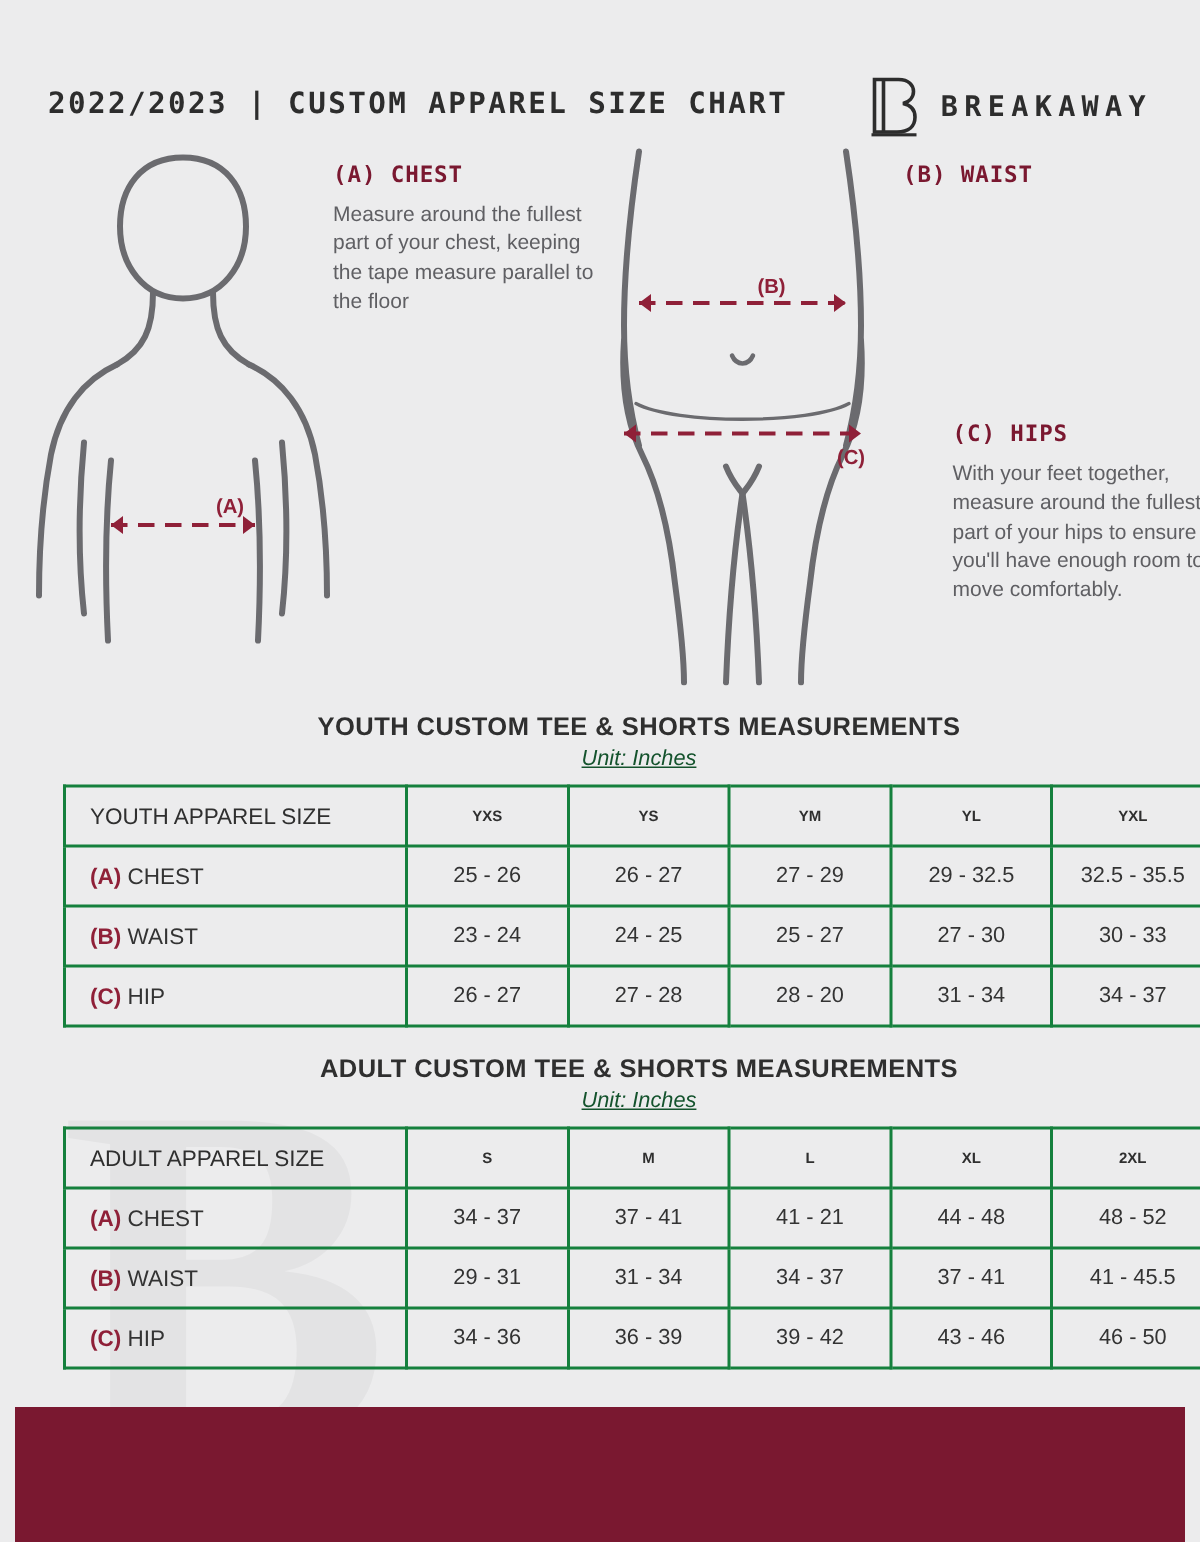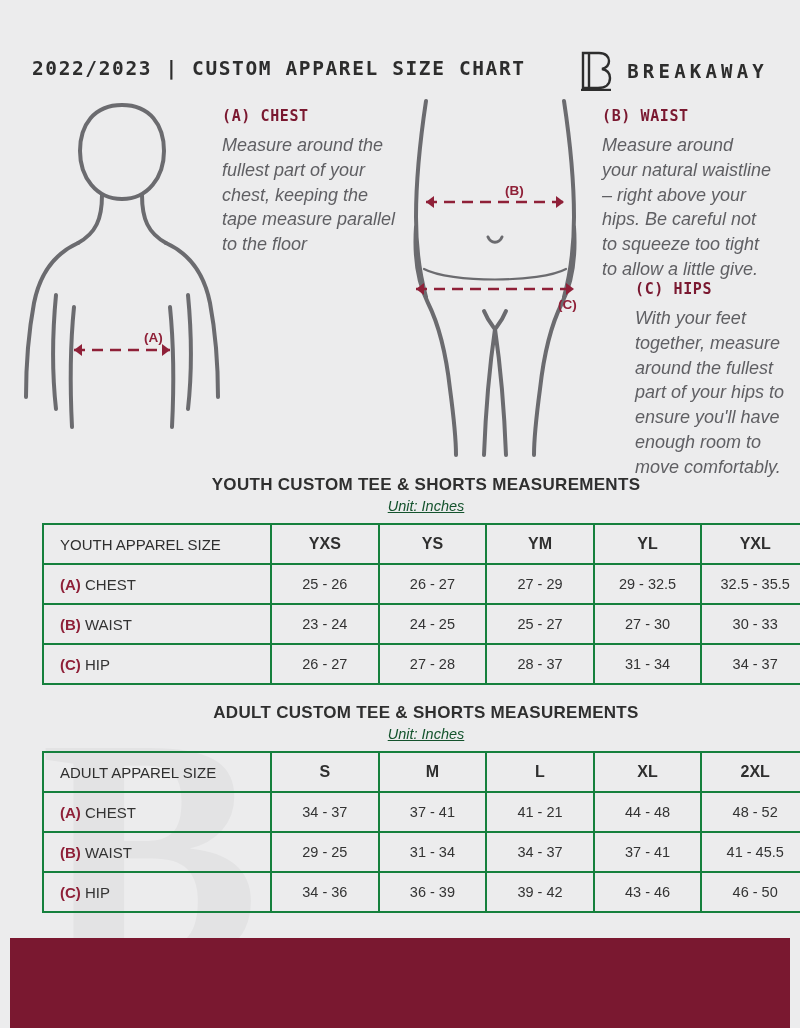--- a/index.html
+++ b/index.html
@@ -92,23 +92,22 @@
   }
   .callout-title {
     font-family: "DejaVu Sans Mono", monospace;
     font-size: 15px;
     font-weight: bold;
     letter-spacing: 0.6px;
     color: #7a1830;
     margin-bottom: 8px;
   }
   .callout-body {
-    font-size: 18px;
+    font-size: 14px;
     line-height: 1.38;
-    font-style: italic;
     color: #5f5f63;
   }
 
   .co-chest { left: 222px; top: 12px; width: 176px; }
   .co-waist { left: 602px; top: 12px; width: 170px; }
   .co-hips  { left: 602px; top: 185px; width: 172px; margin-left: 33px; }
 
   
   .section {
     position: absolute;
@@ -146,21 +145,21 @@
     color: #333;
     background: transparent;
   }
   th.rowhead, td.rowhead {
     text-align: left;
     padding-left: 16px;
     font-size: 15px;
   }
   thead th {
     font-weight: bold;
-    font-size: 16px;
+    font-size: 10px;
     color: #2f2f2f;
   }
   thead th.rowhead {
     font-weight: normal;
     font-size: 15px;
   }
   td .tag {
     color: #8f2038;
     font-weight: bold;
   }
@@ -259,21 +258,20 @@
       <text x="168" y="212" font-family="Liberation Sans, sans-serif" font-size="13.5" font-weight="bold" fill="#8f2038">(C)</text>
     </svg>
 
     <div class="callout co-chest">
       <div class="callout-title">(A) CHEST</div>
       <div class="callout-body">Measure around the fullest part of your chest, keeping the tape measure parallel to the floor</div>
     </div>
 
     <div class="callout co-waist">
       <div class="callout-title">(B) WAIST</div>
-      <div class="callout-body">Measure around your natural waistline – right above your hips. Be careful not to squeeze too tight to allow a little give.</div>
     </div>
 
     <div class="callout co-hips">
       <div class="callout-title">(C) HIPS</div>
       <div class="callout-body">With your feet together, measure around the fullest part of your hips to ensure you'll have enough room to move comfortably.</div>
     </div>
   </div>
 
   <div class="section" style="top:475px;">
     <div class="sec-title">YOUTH CUSTOM TEE &amp; SHORTS MEASUREMENTS</div>
@@ -311,21 +309,21 @@
           <td>23 - 24</td>
           <td>24 - 25</td>
           <td>25 - 27</td>
           <td>27 - 30</td>
           <td>30 - 33</td>
         </tr>
         <tr>
           <td class="rowhead"><span class="tag">(C)</span> <span>HIP</span></td>
           <td>26 - 27</td>
           <td>27 - 28</td>
-          <td>28 - 37</td>
+          <td>28 - 20</td>
           <td>31 - 34</td>
           <td>34 - 37</td>
         </tr>
       </tbody>
     </table>
   </div>
 
   <div class="section" style="top:703px;">
     <div class="sec-title">ADULT CUSTOM TEE &amp; SHORTS MEASUREMENTS</div>
     <div class="sec-unit">Unit: Inches</div>
@@ -352,21 +350,21 @@
         <tr>
           <td class="rowhead"><span class="tag">(A)</span> <span>CHEST</span></td>
           <td>34 - 37</td>
           <td>37 - 41</td>
           <td>41 - 21</td>
           <td>44 - 48</td>
           <td>48 - 52</td>
         </tr>
         <tr>
           <td class="rowhead"><span class="tag">(B)</span> <span>WAIST</span></td>
-          <td>29 - 25</td>
+          <td>29 - 31</td>
           <td>31 - 34</td>
           <td>34 - 37</td>
           <td>37 - 41</td>
           <td>41 - 45.5</td>
         </tr>
         <tr>
           <td class="rowhead"><span class="tag">(C)</span> <span>HIP</span></td>
           <td>34 - 36</td>
           <td>36 - 39</td>
           <td>39 - 42</td>

